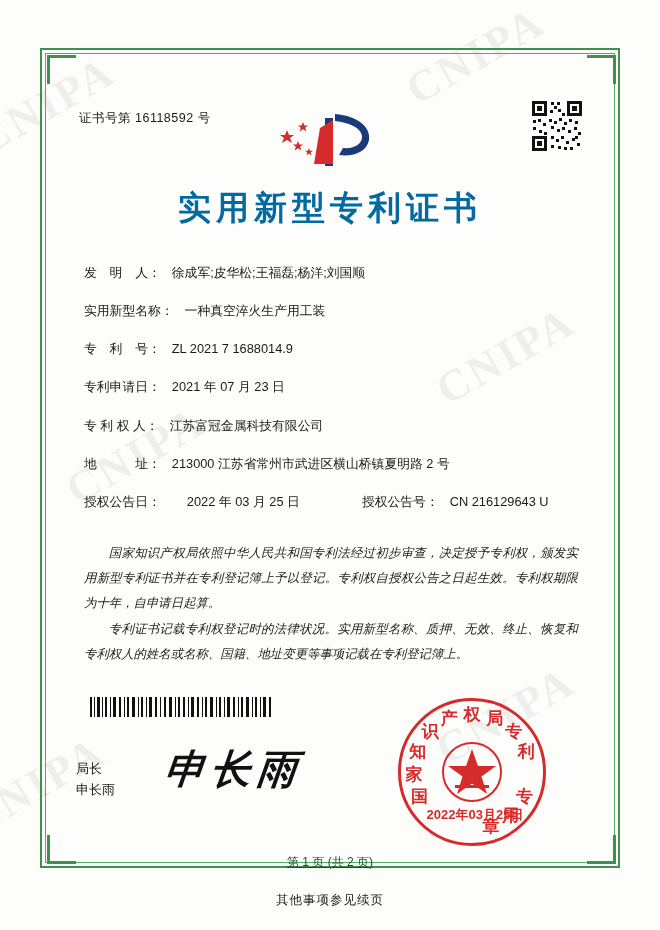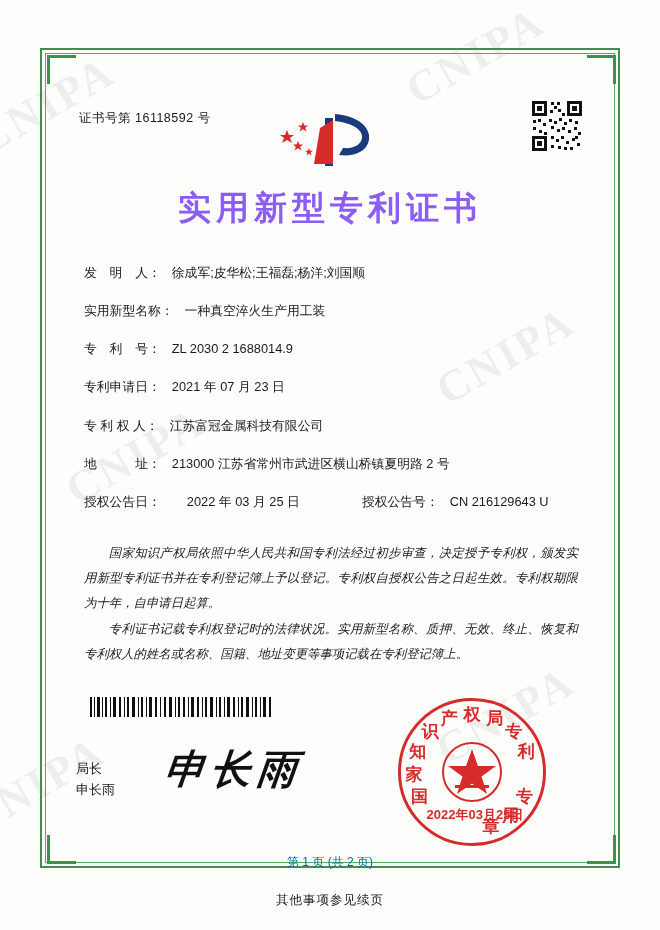--- a/index.html
+++ b/index.html
@@ -98,21 +98,21 @@
   .cert-title {
     position: absolute;
     left: 0;
     right: 0;
     top: 186px;
     text-align: center;
     font-size: 33px;
     font-weight: bold;
     letter-spacing: 5px;
     font-family: "DejaVu Sans", "Liberation Sans", sans-serif;
-    color: #8b5cf6;
+    color: #0369a1;
   }
 
   
   .fields {
     position: absolute;
     left: 84px;
     top: 265px;
     width: 500px;
     font-size: 12.8px;
     color: #1a1a1a;
@@ -229,21 +229,22 @@
   }
 
   
   .page-no {
     position: absolute;
     left: 0;
     right: 0;
     top: 854px;
     text-align: center;
     font-size: 12px;
-    color: #0369a1;
+    color: #14532d;
+    text-decoration: underline;
   }
   .footnote {
     position: absolute;
     left: 0;
     right: 0;
     top: 892px;
     text-align: center;
     font-size: 12.5px;
     color: #1a1a1a;
     letter-spacing: 1px;
@@ -347,21 +348,21 @@
     <div class="row">
       <span class="lbl">发　明　人：</span>
       <span class="val">徐成军;皮华松;王福磊;杨洋;刘国顺</span>
     </div>
     <div class="row">
       <span class="lbl">实用新型名称：</span>
       <span class="val">一种真空淬火生产用工装</span>
     </div>
     <div class="row">
       <span class="lbl">专　利　号：</span>
-      <span class="val">ZL 2030 2 1688014.9</span>
+      <span class="val">ZL 2021 7 1688014.9</span>
     </div>
     <div class="row">
       <span class="lbl">专利申请日：</span>
       <span class="val">2021 年 07 月 23 日</span>
     </div>
     <div class="row">
       <span class="lbl">专 利 权 人：</span>
       <span class="val">江苏富冠金属科技有限公司</span>
     </div>
     <div class="row">

